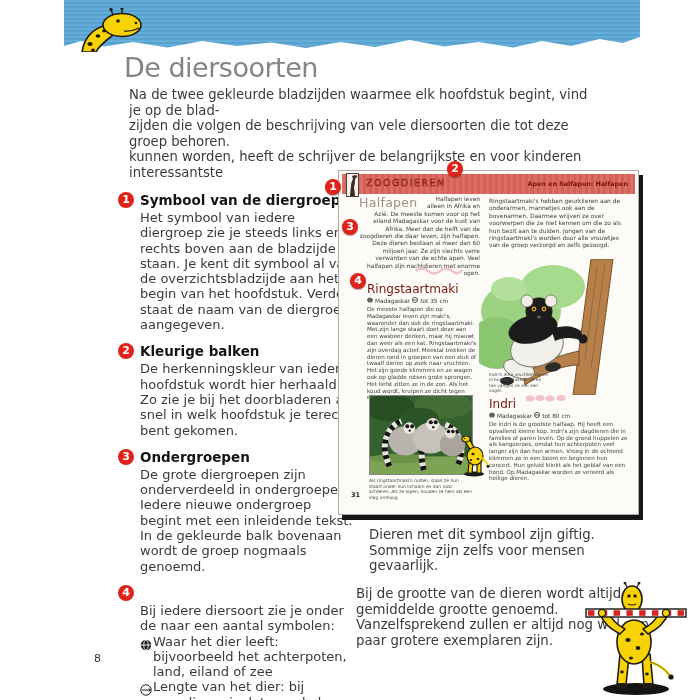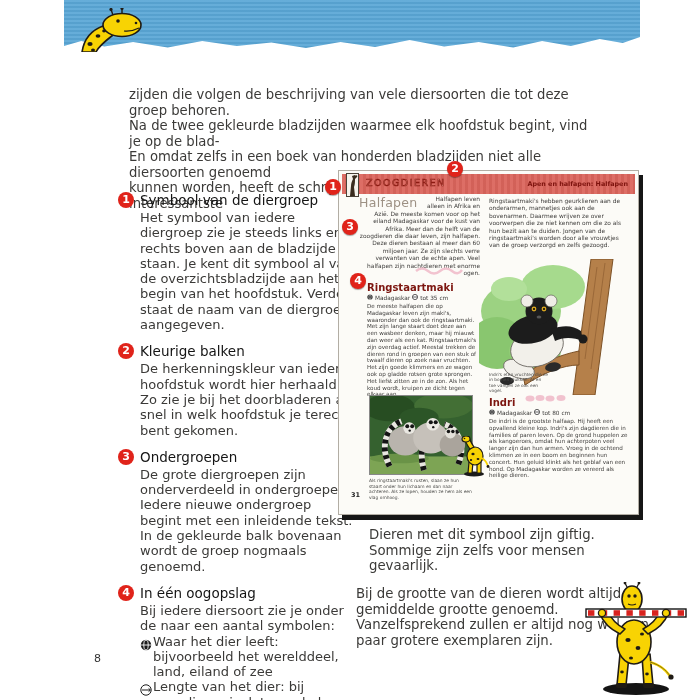--- a/index.html
+++ b/index.html
@@ -18,21 +18,21 @@
 
   .intro { position:absolute; left:129px; top:87px; width:470px; font-size:13.2px; line-height:15.5px; color:#3b3a38; }
   .intro.narrow { top:149px; width:235px; }
 
   
   .leftcol { position:absolute; left:118px; top:192px; width:238px; color:#3b3a38; }
   .section { margin-bottom:11px; }
   .sec-head { display:flex; align-items:center; margin-bottom:2px; }
   .numcirc { width:16px; height:16px; border-radius:50%; background:#e0231a; color:#fff;
     font-size:11px; font-weight:bold; line-height:16px; text-align:center; flex:0 0 16px; margin-right:6px; }
-  .sec-title { font-size:13.5px; font-weight:normal; color:#141414; }
+  .sec-title { font-size:13.5px; font-weight:bold; color:#141414; }
   .sec-body { margin-left:22px; font-size:13px; line-height:15.3px; }
   .bullets { margin-left:22px; }
   .brow { display:flex; align-items:flex-start; }
   .brow .bicon { flex:0 0 13px; margin-top:2px; }
   .brow .btxt { font-size:13px; line-height:15.3px; }
 
   
   .extra { position:absolute; left:356px; top:527px; width:294px; color:#3b3a38; }
   .extra .brow .btxt { font-size:13.3px; line-height:15.6px; }
   .closing { margin-top:12px; font-size:13.3px; line-height:15.8px; }
@@ -55,21 +55,21 @@
   .c1 { left:-14px; top:8px; } .c2 { left:108px; top:-10px; } .c3 { left:3px; top:48px; } .c4 { left:11px; top:102px; }
 
   .mp-intro { position:absolute; left:20px; top:25px; width:121px; font-size:5.9px; line-height:7.4px; color:#3e3d3b;text-align:right; }
   .mp-title { float:left; font-size:12.5px; color:#9d9184; letter-spacing:.3px; margin-right:3px; line-height:13px; }
   .squiggle1 { position:absolute; left:76px; top:94px; width:48px; height:10px; }
   .lips { position:absolute; left:186px; top:223px; width:42px; height:9px; }
 
   .mp-species { position:absolute; color:#3e3d3b; }
   .sp1 { left:28px; top:111px; width:111px; }
   .sp2 { left:150px; top:226px; width:142px; }
-  .sp-name { font-size:10px; font-weight:bold; color:#7c150f; margin-bottom:1px; }
+  .sp-name { font-size:12px; font-weight:normal; color:#7c150f; margin-bottom:1px; }
   .sp-meta { display:flex; align-items:center; gap:2px; font-size:5.8px; margin-bottom:2px; }
   .sp-body { font-size:5.6px; line-height:6.8px; }
 
   .mp-rt { position:absolute; left:150px; top:27px; width:141px; font-size:5.9px; line-height:7.4px; color:#3e3d3b; }
   .indri-art { position:absolute; left:140px; top:88px; width:160px; height:136px; }
   .indri-cap { position:absolute; left:150px; top:201px; width:60px; font-size:4.3px; line-height:5.4px; color:#4a4a48; }
   .photo { position:absolute; left:30px; top:224px; width:104px; height:80px; border:0.5px solid #888; }
   .photo-cap { position:absolute; left:30px; top:307px; width:103px; font-size:4.4px; line-height:5.5px; color:#4a4a48; }
   .mp-num { position:absolute; left:12px; top:320px; font-size:6.5px; font-weight:bold; color:#222; }
   .mini-giraffe { position:absolute; left:119px; top:265px; width:33px; height:41px; z-index:5; }
@@ -100,25 +100,25 @@
     <circle cx="66" cy="15" r="1.3" fill="#1f1b15"></circle>
     <path d="M69,20 Q61,24 54,23" stroke="#1f1b15" stroke-width="1.2" fill="none"></path>
     <g fill="#1f1b15">
       <ellipse cx="20" cy="36" rx="2.6" ry="2"></ellipse>
         <ellipse cx="28" cy="28" rx="2.4" ry="1.8"></ellipse>
       <ellipse cx="23" cy="42" rx="2" ry="1.6"></ellipse>
         <ellipse cx="34" cy="23" rx="1.8" ry="1.4"></ellipse>
     </g>
   </svg>
 
+  <h1 class="title">De diersoorten</h1>
 
   <div class="intro">
+    <div>Na de twee gekleurde bladzijden waarmee elk hoofdstuk begint, vind je op de blad-</div>
     <div>zijden die volgen de beschrijving van vele diersoorten die tot deze groep behoren.</div>
-    <div>Na de twee gekleurde bladzijden waarmee elk hoofdstuk begint, vind je op de blad-</div>
-    <div>En omdat zelfs in een boek van honderden bladzijden niet alle diersoorten genoemd</div>
     <div>kunnen worden, heeft de schrijver de belangrijkste en voor kinderen interessantste</div>
   </div>
 
   <div class="leftcol">
 
     <div class="section">
       <div class="sec-head">
         <span class="numcirc">1</span>
         <span class="sec-title">Symbool van de diergroep</span>
       </div>
@@ -137,33 +137,32 @@
       <div class="sec-head">
         <span class="numcirc">3</span>
         <span class="sec-title">Ondergroepen</span>
       </div>
       <div class="sec-body">De grote diergroepen zijn onderverdeeld in ondergroepen. Iedere nieuwe ondergroep begint met een inleidende tekst. In de gekleurde balk bovenaan wordt de groep nogmaals genoemd.</div>
     </div>
 
     <div class="section">
       <div class="sec-head">
         <span class="numcirc">4</span>
-        <span class="sec-title">In één oogopslag</span>
       </div>
       <div class="sec-body">Bij iedere diersoort zie je onder de naar een aantal symbolen:</div>
       <div class="bullets">
         <div class="brow">
           <span class="bicon">
             <svg width="12" height="12" viewBox="0 0 12 12">
                 <circle cx="6" cy="6" r="5.2" fill="#1c1c1c"></circle>
                 <ellipse cx="6" cy="6" rx="2.2" ry="5" fill="none" stroke="#fff" stroke-width="0.9"></ellipse>
                 <line x1="1" y1="6" x2="11" y2="6" stroke="#fff" stroke-width="0.9"></line>
               </svg>
           </span>
-          <span class="btxt">Waar het dier leeft: bijvoorbeeld het werelddeel, land, eiland of zee</span>
+          <span class="btxt">Waar het dier leeft: bijvoorbeeld het achterpoten, land, eiland of zee</span>
         </div>
         <div class="brow">
           <span class="bicon">
             <svg width="12" height="12" viewBox="0 0 12 12">
                 <circle cx="6" cy="6" r="5.2" fill="#fff" stroke="#1c1c1c" stroke-width="1"></circle>
                 <line x1="2" y1="6" x2="10" y2="6" stroke="#1c1c1c" stroke-width="1"></line>
                 <path d="M8.6,4.4 L10.4,6 L8.6,7.6" fill="none" stroke="#1c1c1c" stroke-width="1"></path>
               </svg>
           </span>
           <span class="btxt">Lengte van het dier: bij zoogdieren is dat van de kop tot de staartaanzet, bij andere dieren de totale lengte</span>

